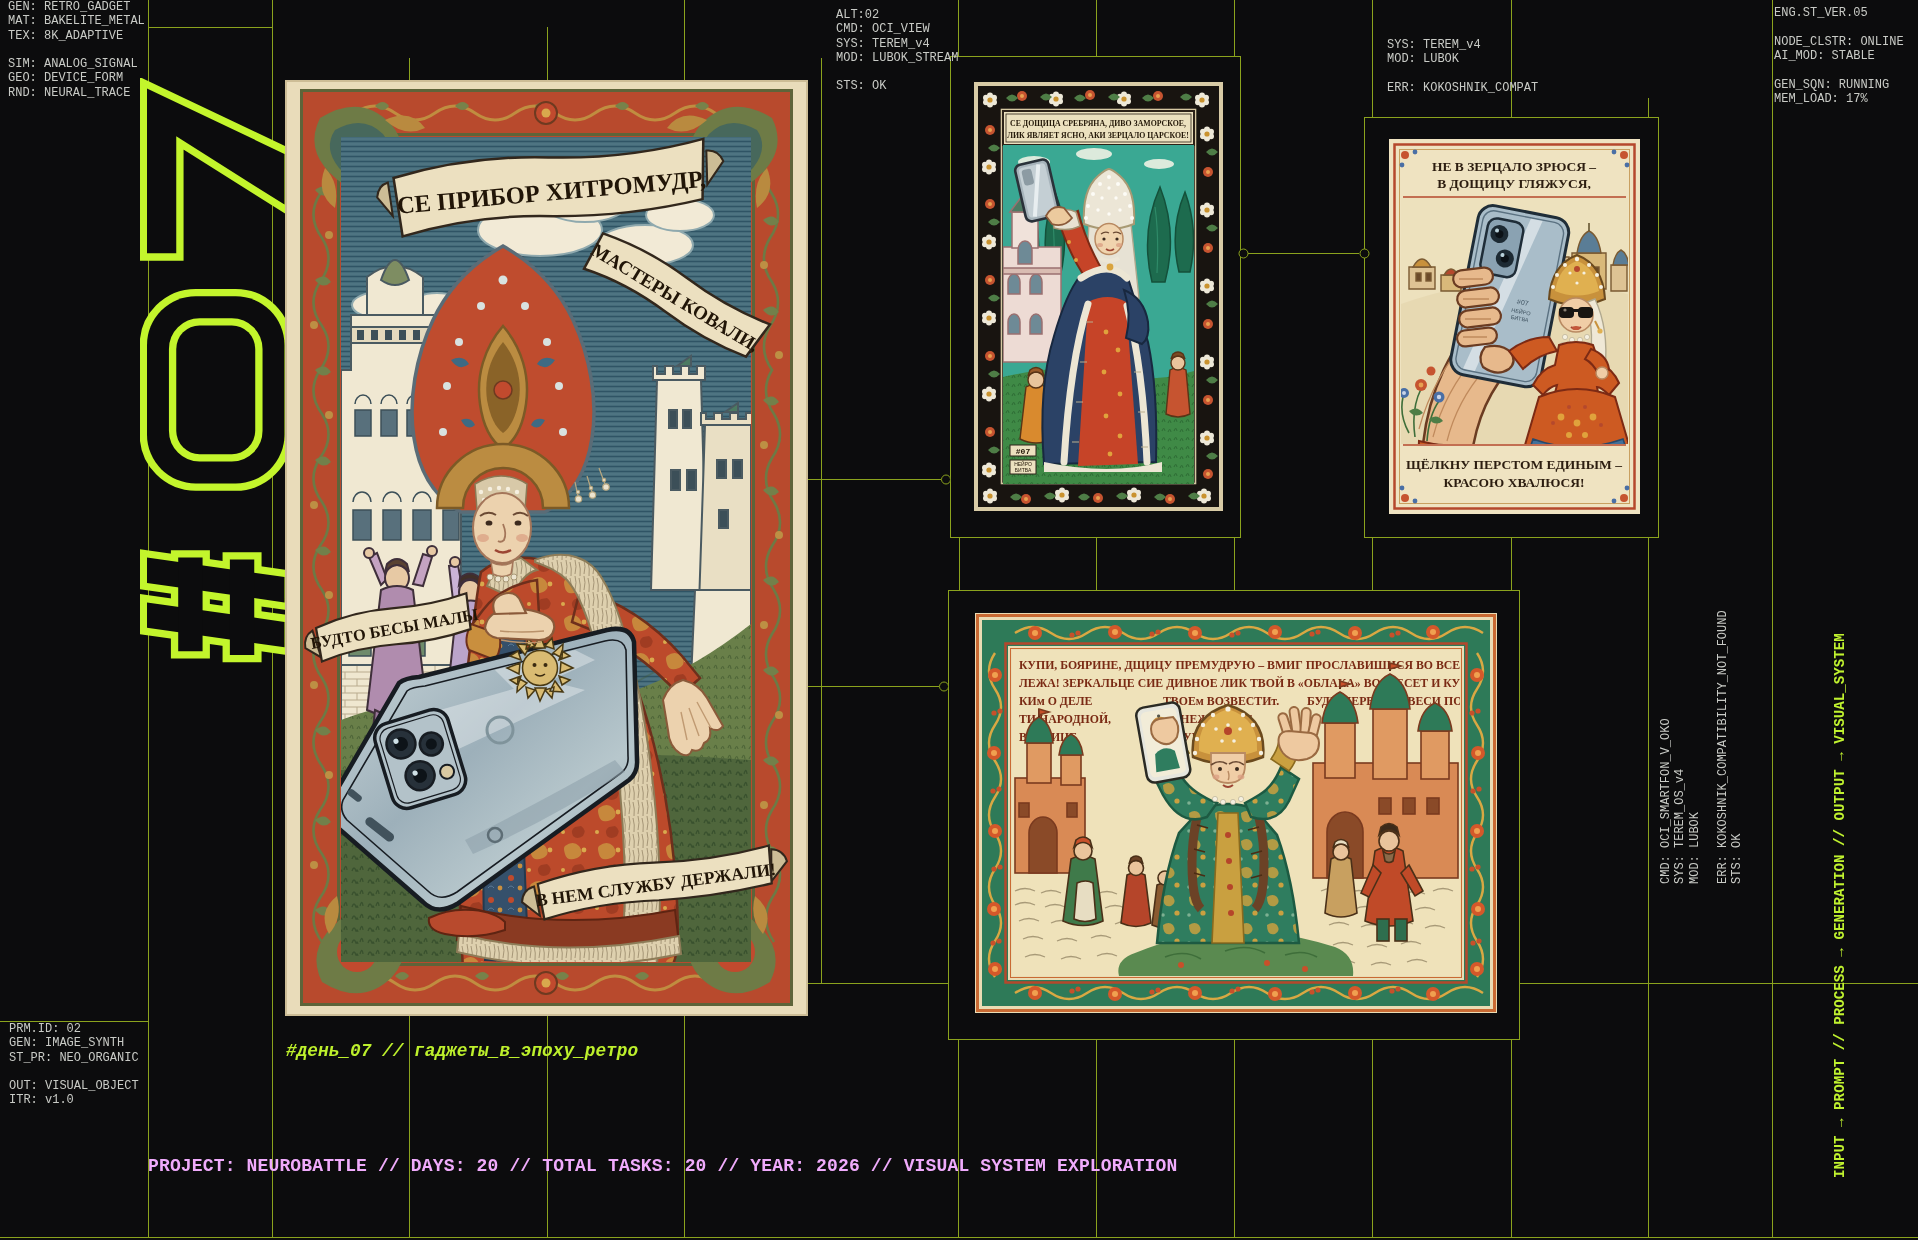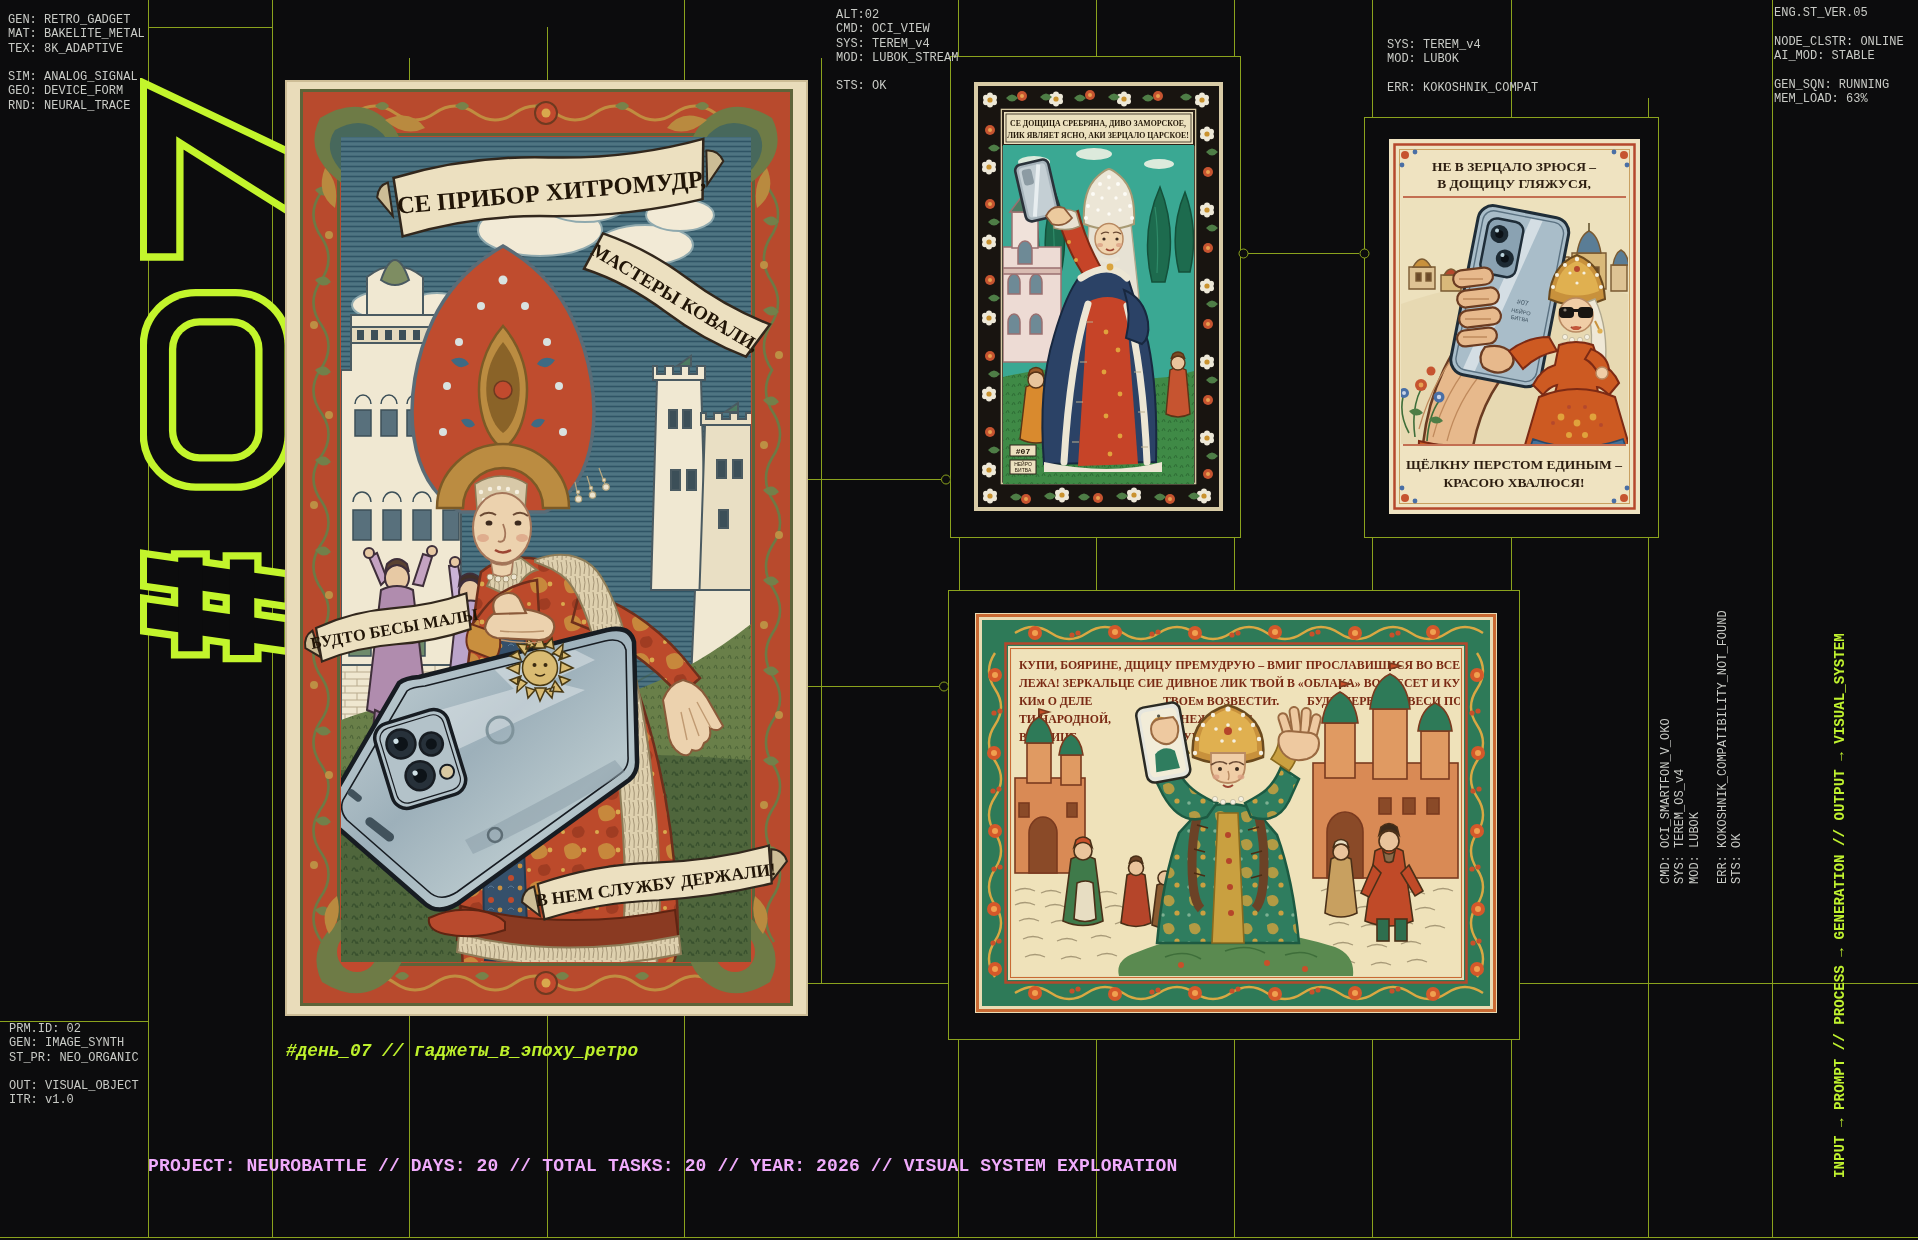--- a/index.html
+++ b/index.html
@@ -83,21 +83,21 @@
     </g>
     <g fill="#0c0c0d">
       <path d="M30,0 h26 l-20,141 h-26 Z"></path>
       <path d="M76,0 h26 l-20,141 h-26 Z"></path>
       <path d="M6,32 h96 v25 H6 Z"></path>
       <path d="M2,85 h98 v25 H2 Z"></path>
     </g>
   </g>
 </svg>
 
-<div class="tb" style="left:8px;top:13px">GEN: RETRO_GADGET
+<div class="tb" style="left:8px;top:0">GEN: RETRO_GADGET
 MAT: BAKELITE_METAL
 TEX: 8K_ADAPTIVE
 
 SIM: ANALOG_SIGNAL
 GEO: DEVICE_FORM
 RND: NEURAL_TRACE</div>
 
 <div class="tb" style="left:836px;top:8px">ALT:02
 CMD: OCI_VIEW
 SYS: TEREM_v4
@@ -109,21 +109,21 @@
 MOD: LUBOK
 
 ERR: KOKOSHNIK_COMPAT</div>
 
 <div class="tb" style="left:1774px;top:6.3px">ENG.ST_VER.05
 
 NODE_CLSTR: ONLINE
 AI_MOD: STABLE
 
 GEN_SQN: RUNNING
-MEM_LOAD: 63%</div>
+MEM_LOAD: 17%</div>
 
 <div class="tb" style="left:9px;top:1022px">PRM.ID: 02
 GEN: IMAGE_SYNTH
 ST_PR: NEO_ORGANIC
 
 OUT: VISUAL_OBJECT
 ITR: v1.0</div>
 
 <div class="vgray" style="left:1659px;top:884px">CMD: OCI_SMARTFON_V_OKO
 SYS: TEREM_OS_v4

